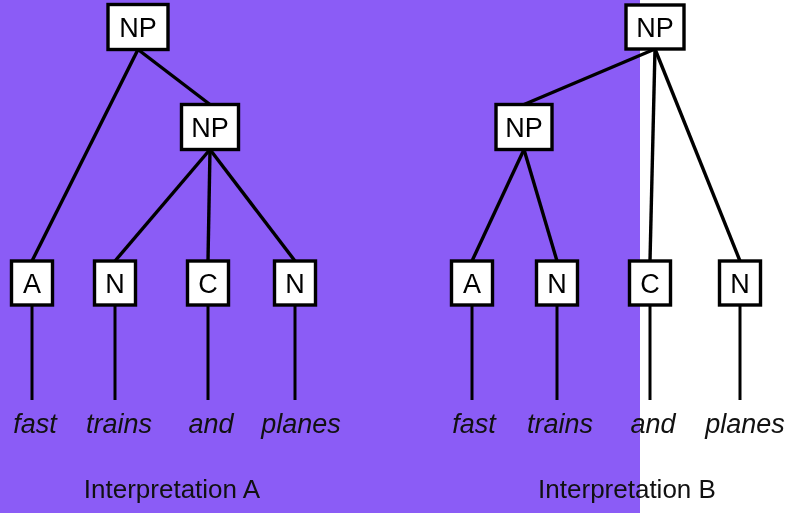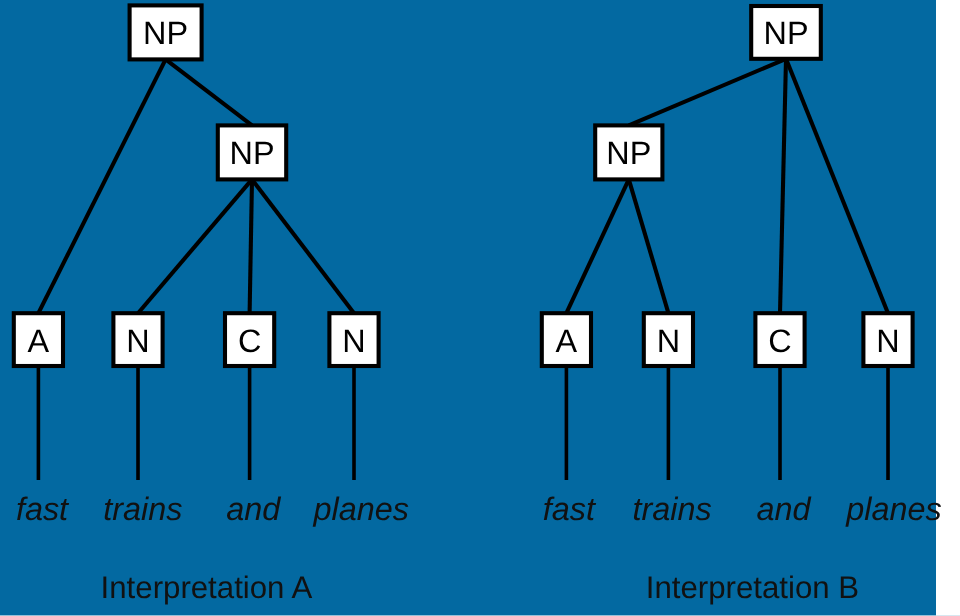--- a/index.html
+++ b/index.html
@@ -8,23 +8,23 @@
     background: #ffffff;
   }
   body {
     width: 800px;
     height: 513px;
     overflow: hidden;
     font-family: "Liberation Sans", sans-serif;
   }
   #figure {
     position: relative;
-    width: 780px;
+    width: 640px;
     height: 513px;
-    background: #0369a1;
+    background: #8b5cf6;
   }
   svg.tree-canvas {
     position: absolute;
     top: 0;
     left: 0;
     width: 800px;
     height: 513px;
     display: block;
   }
   .edge {

